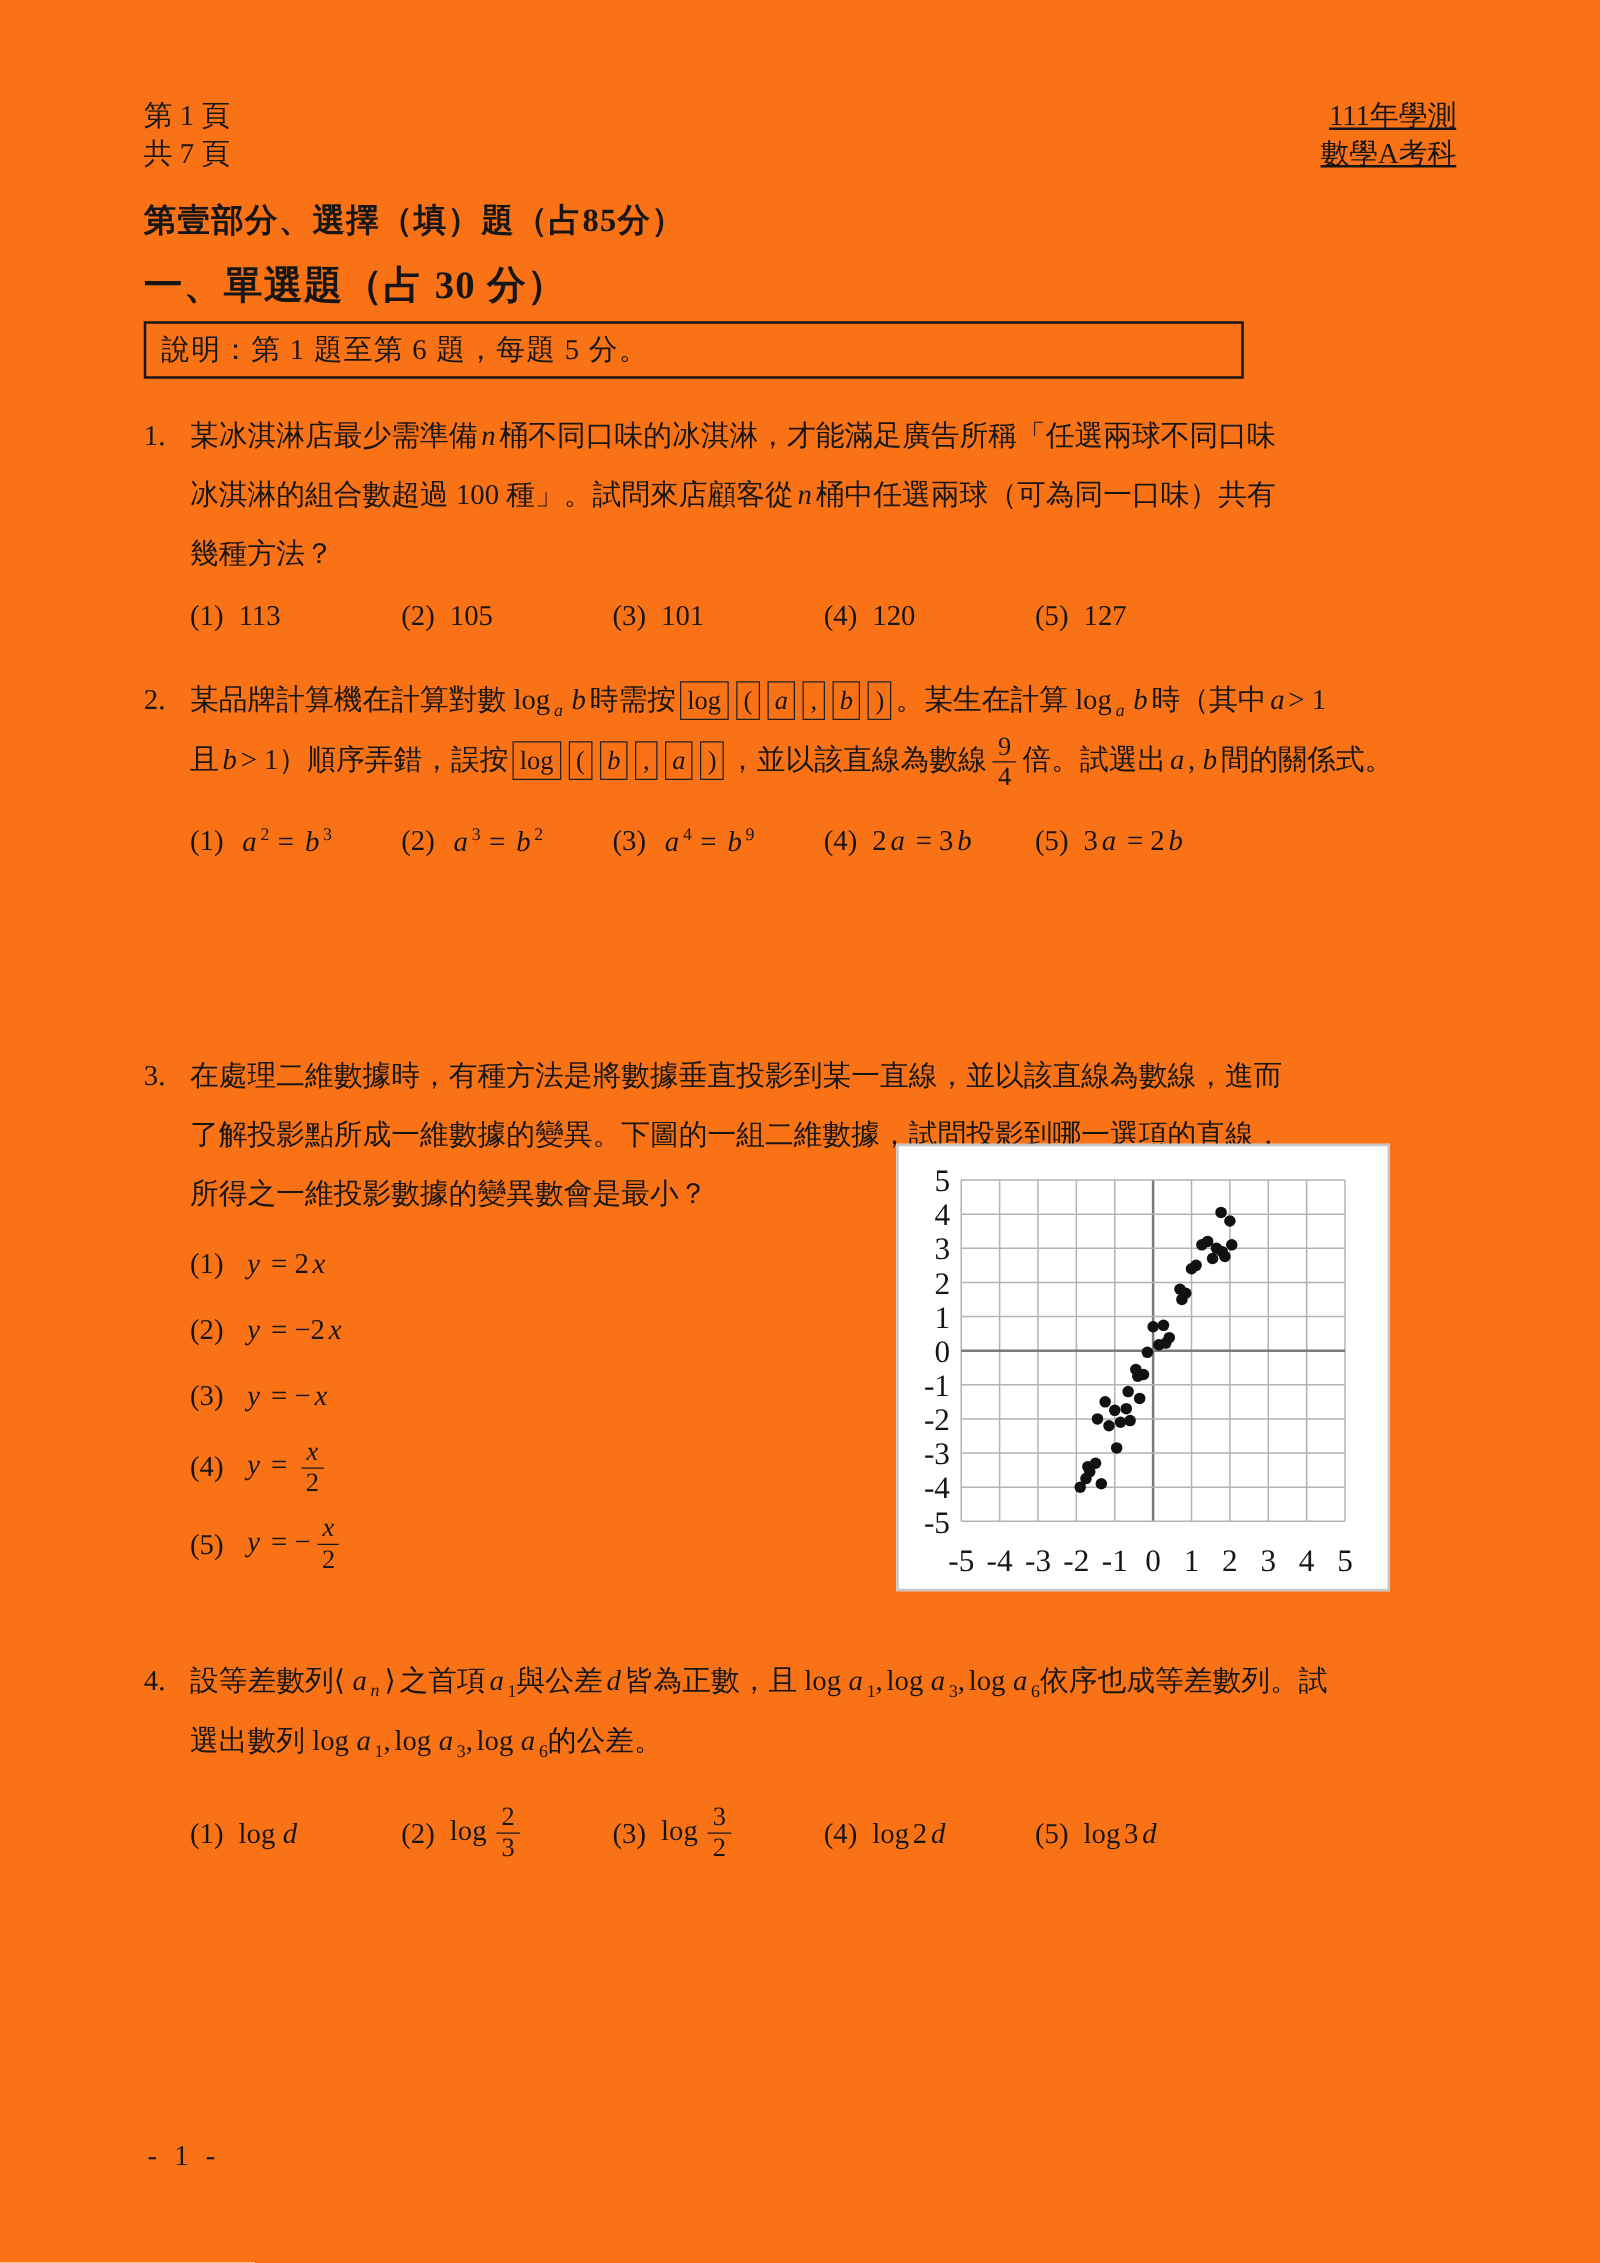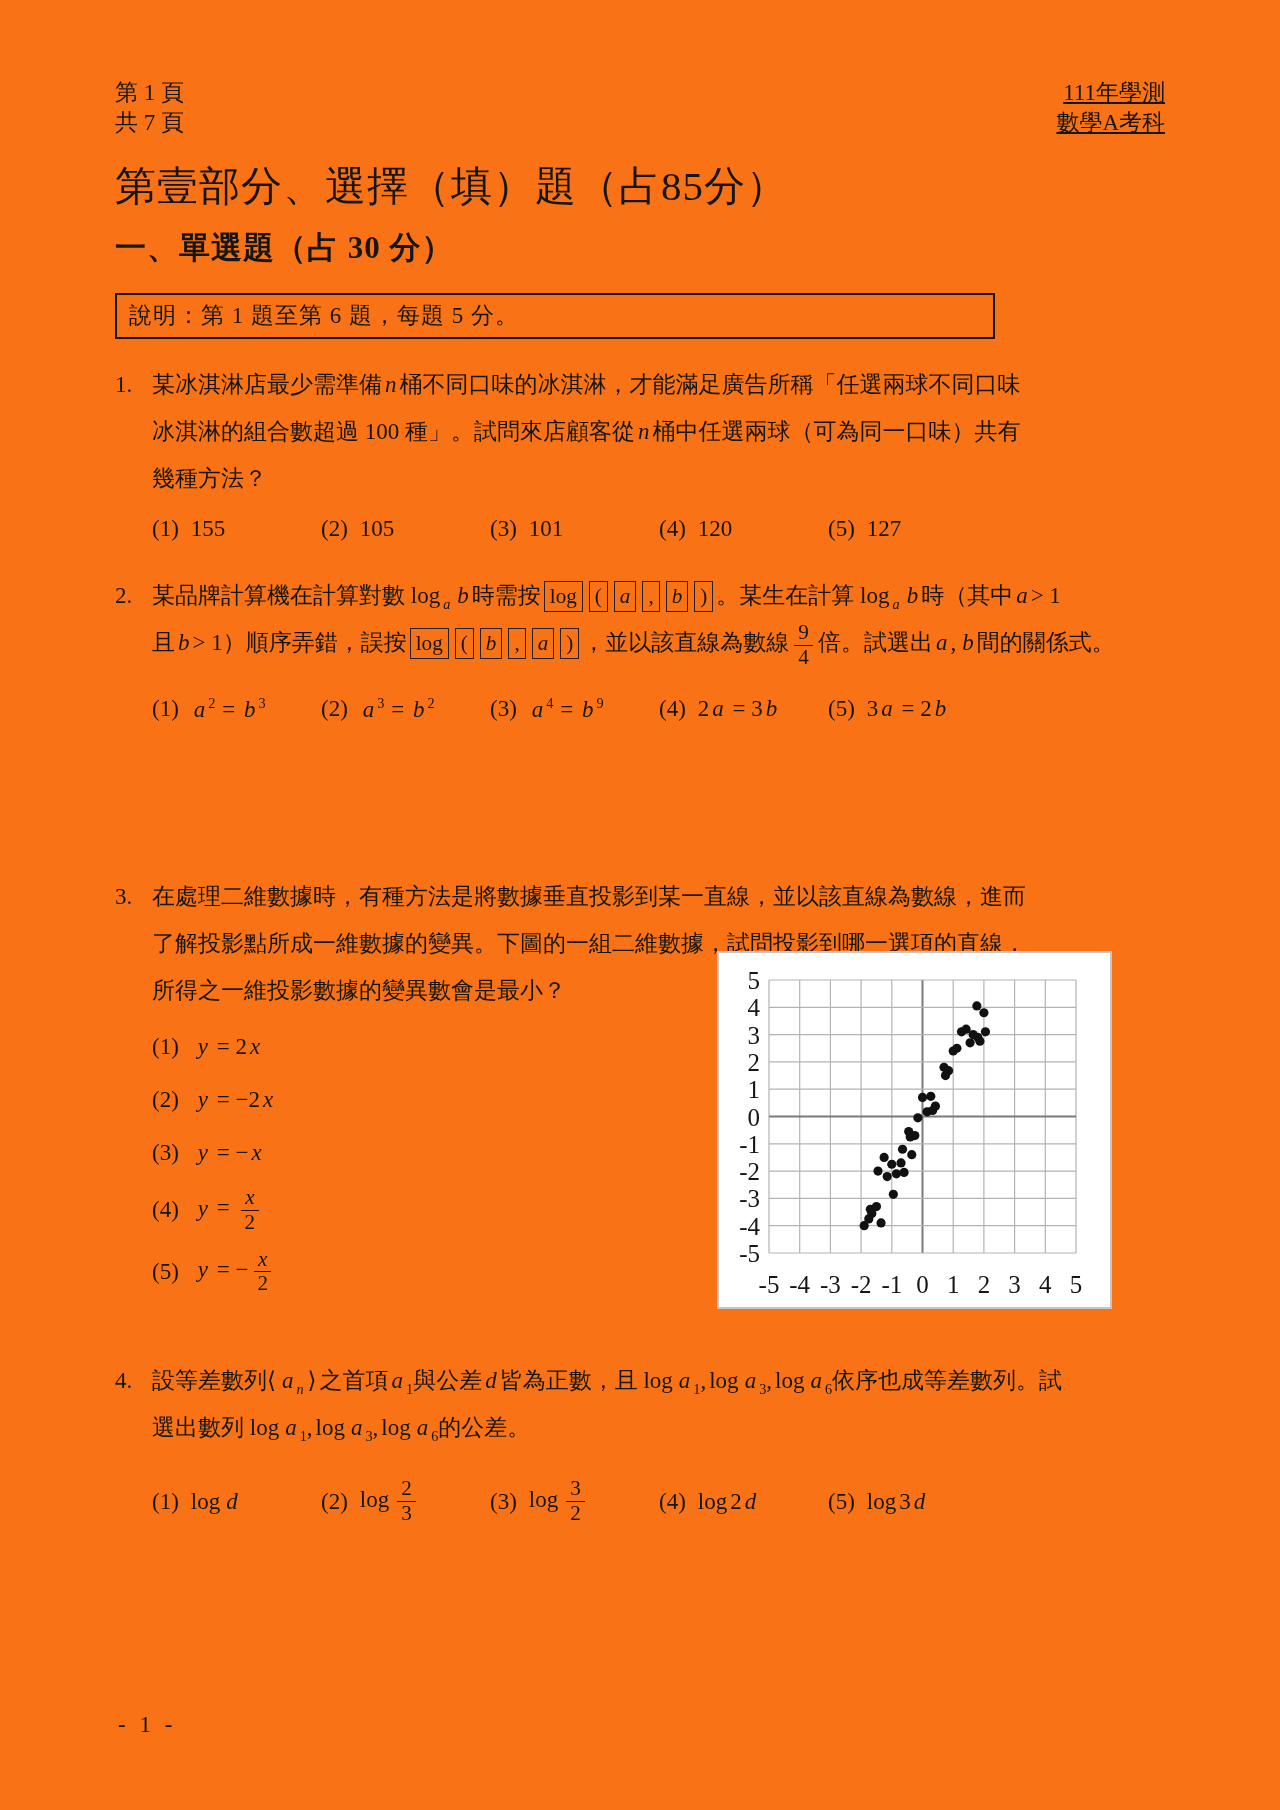--- a/index.html
+++ b/index.html
@@ -5,24 +5,24 @@
   html,body{margin:0;padding:0;background:#ffffff;}
   .page{
     width:1280px;height:1810px;box-sizing:border-box;position:relative;
     padding:78px 115px 0 115px;background:#f97316;color:#161616;
     font-family:"Liberation Serif","DejaVu Serif",serif;font-size:23px;
   }
   
   .hdr{display:flex;justify-content:space-between;line-height:1.32;}
   .hdr-right{text-align:right;text-decoration:underline;}
   
-  .part-title{font-size:41px;font-weight:normal;margin-top:20px;letter-spacing:1px;}
+  .part-title{font-size:26px;font-weight:bold;margin-top:20px;letter-spacing:1px;}
   .sub-title{font-size:31px;font-weight:bold;margin-top:13px;letter-spacing:1px;}
   .instruction{border:2px solid #161616;width:880px;box-sizing:border-box;
-    margin-top:24px;padding:5px 12px 6px;letter-spacing:1px;}
+    margin-top:8px;padding:5px 12px 6px;letter-spacing:1px;}
   
   .question{display:flex;align-items:flex-start;}
   .q1{margin-top:22px;} .q2{margin-top:30px;} .q3{margin-top:150px;} .q4{margin-top:48px;}
   .qnum{width:37px;flex:none;line-height:2.05;}
   .qbody{flex:1;min-width:0;}
   .qline{line-height:2.05;}
   
   .seg-t{}
   .seg-v{font-style:italic;padding:0 3px;}
   .seg-rm{margin-right:3px;}
@@ -75,21 +75,21 @@
 
   <div class="question q1">
     <div class="qnum">1.</div>
     <div class="qbody">
       <div class="qline"><span class="seg-t">某冰淇淋店最少需準備</span><span class="seg-v">n</span><span class="seg-t">桶不同口味的冰淇淋，才能滿足廣告所稱「任選兩球不同口味</span></div>
       <div class="qline"><span class="seg-t">冰淇淋的組合數超過 100 種」。試問來店顧客從</span><span class="seg-v">n</span><span class="seg-t">桶中任選兩球（可為同一口味）共有</span></div>
       <div class="qline"><span class="seg-t">幾種方法？</span></div>
       <div class="opts">
         <div class="opt">
             <span>(1)</span>
-            <span><span class="seg-t">155</span></span>
+            <span><span class="seg-t">113</span></span>
           </div>
         <div class="opt">
             <span>(2)</span>
             <span><span class="seg-t">105</span></span>
           </div>
         <div class="opt">
             <span>(3)</span>
             <span><span class="seg-t">101</span></span>
           </div>
         <div class="opt">

